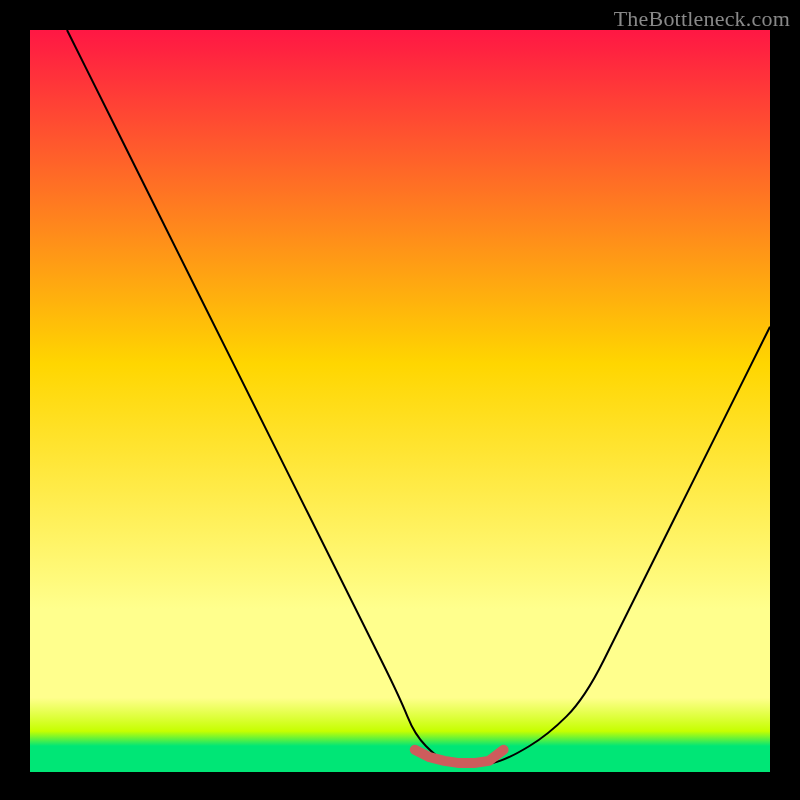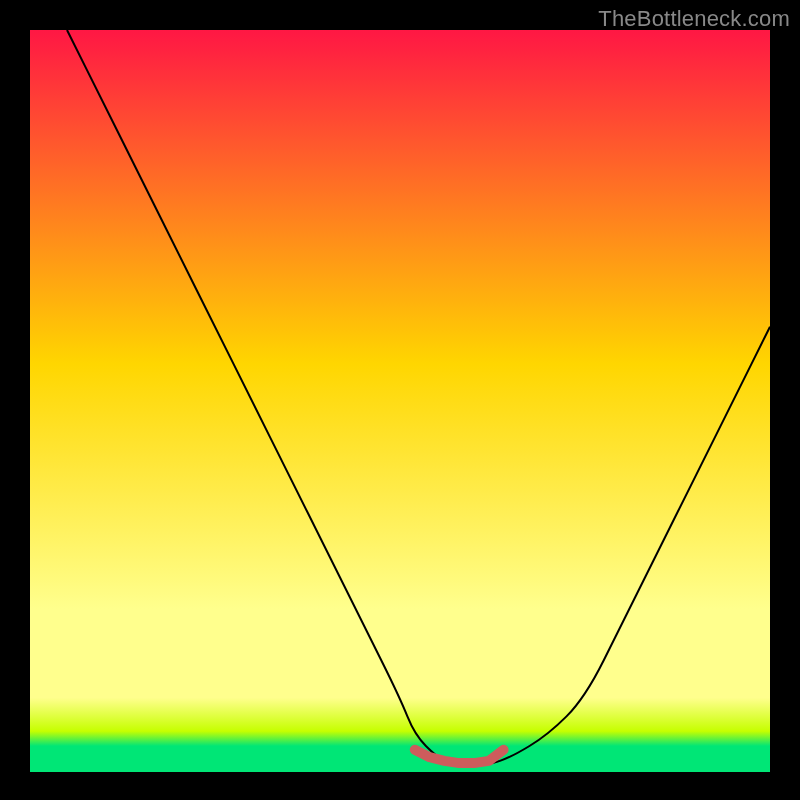--- a/index.html
+++ b/index.html
@@ -12,21 +12,21 @@
   }
   .canvas {
     position: relative;
     width: 800px;
     height: 800px;
   }
   .watermark {
     position: absolute;
     top: 6px;
     right: 10px;
-    font-family: Liberation Sans, sans-serif;
+    font-family: Liberation Serif, serif;
     font-size: 22px;
     color: #888888;
     letter-spacing: 0.2px;
     user-select: none;
   }
   svg.plot {
     position: absolute;
     left: 0;
     top: 0;
     width: 800px;

